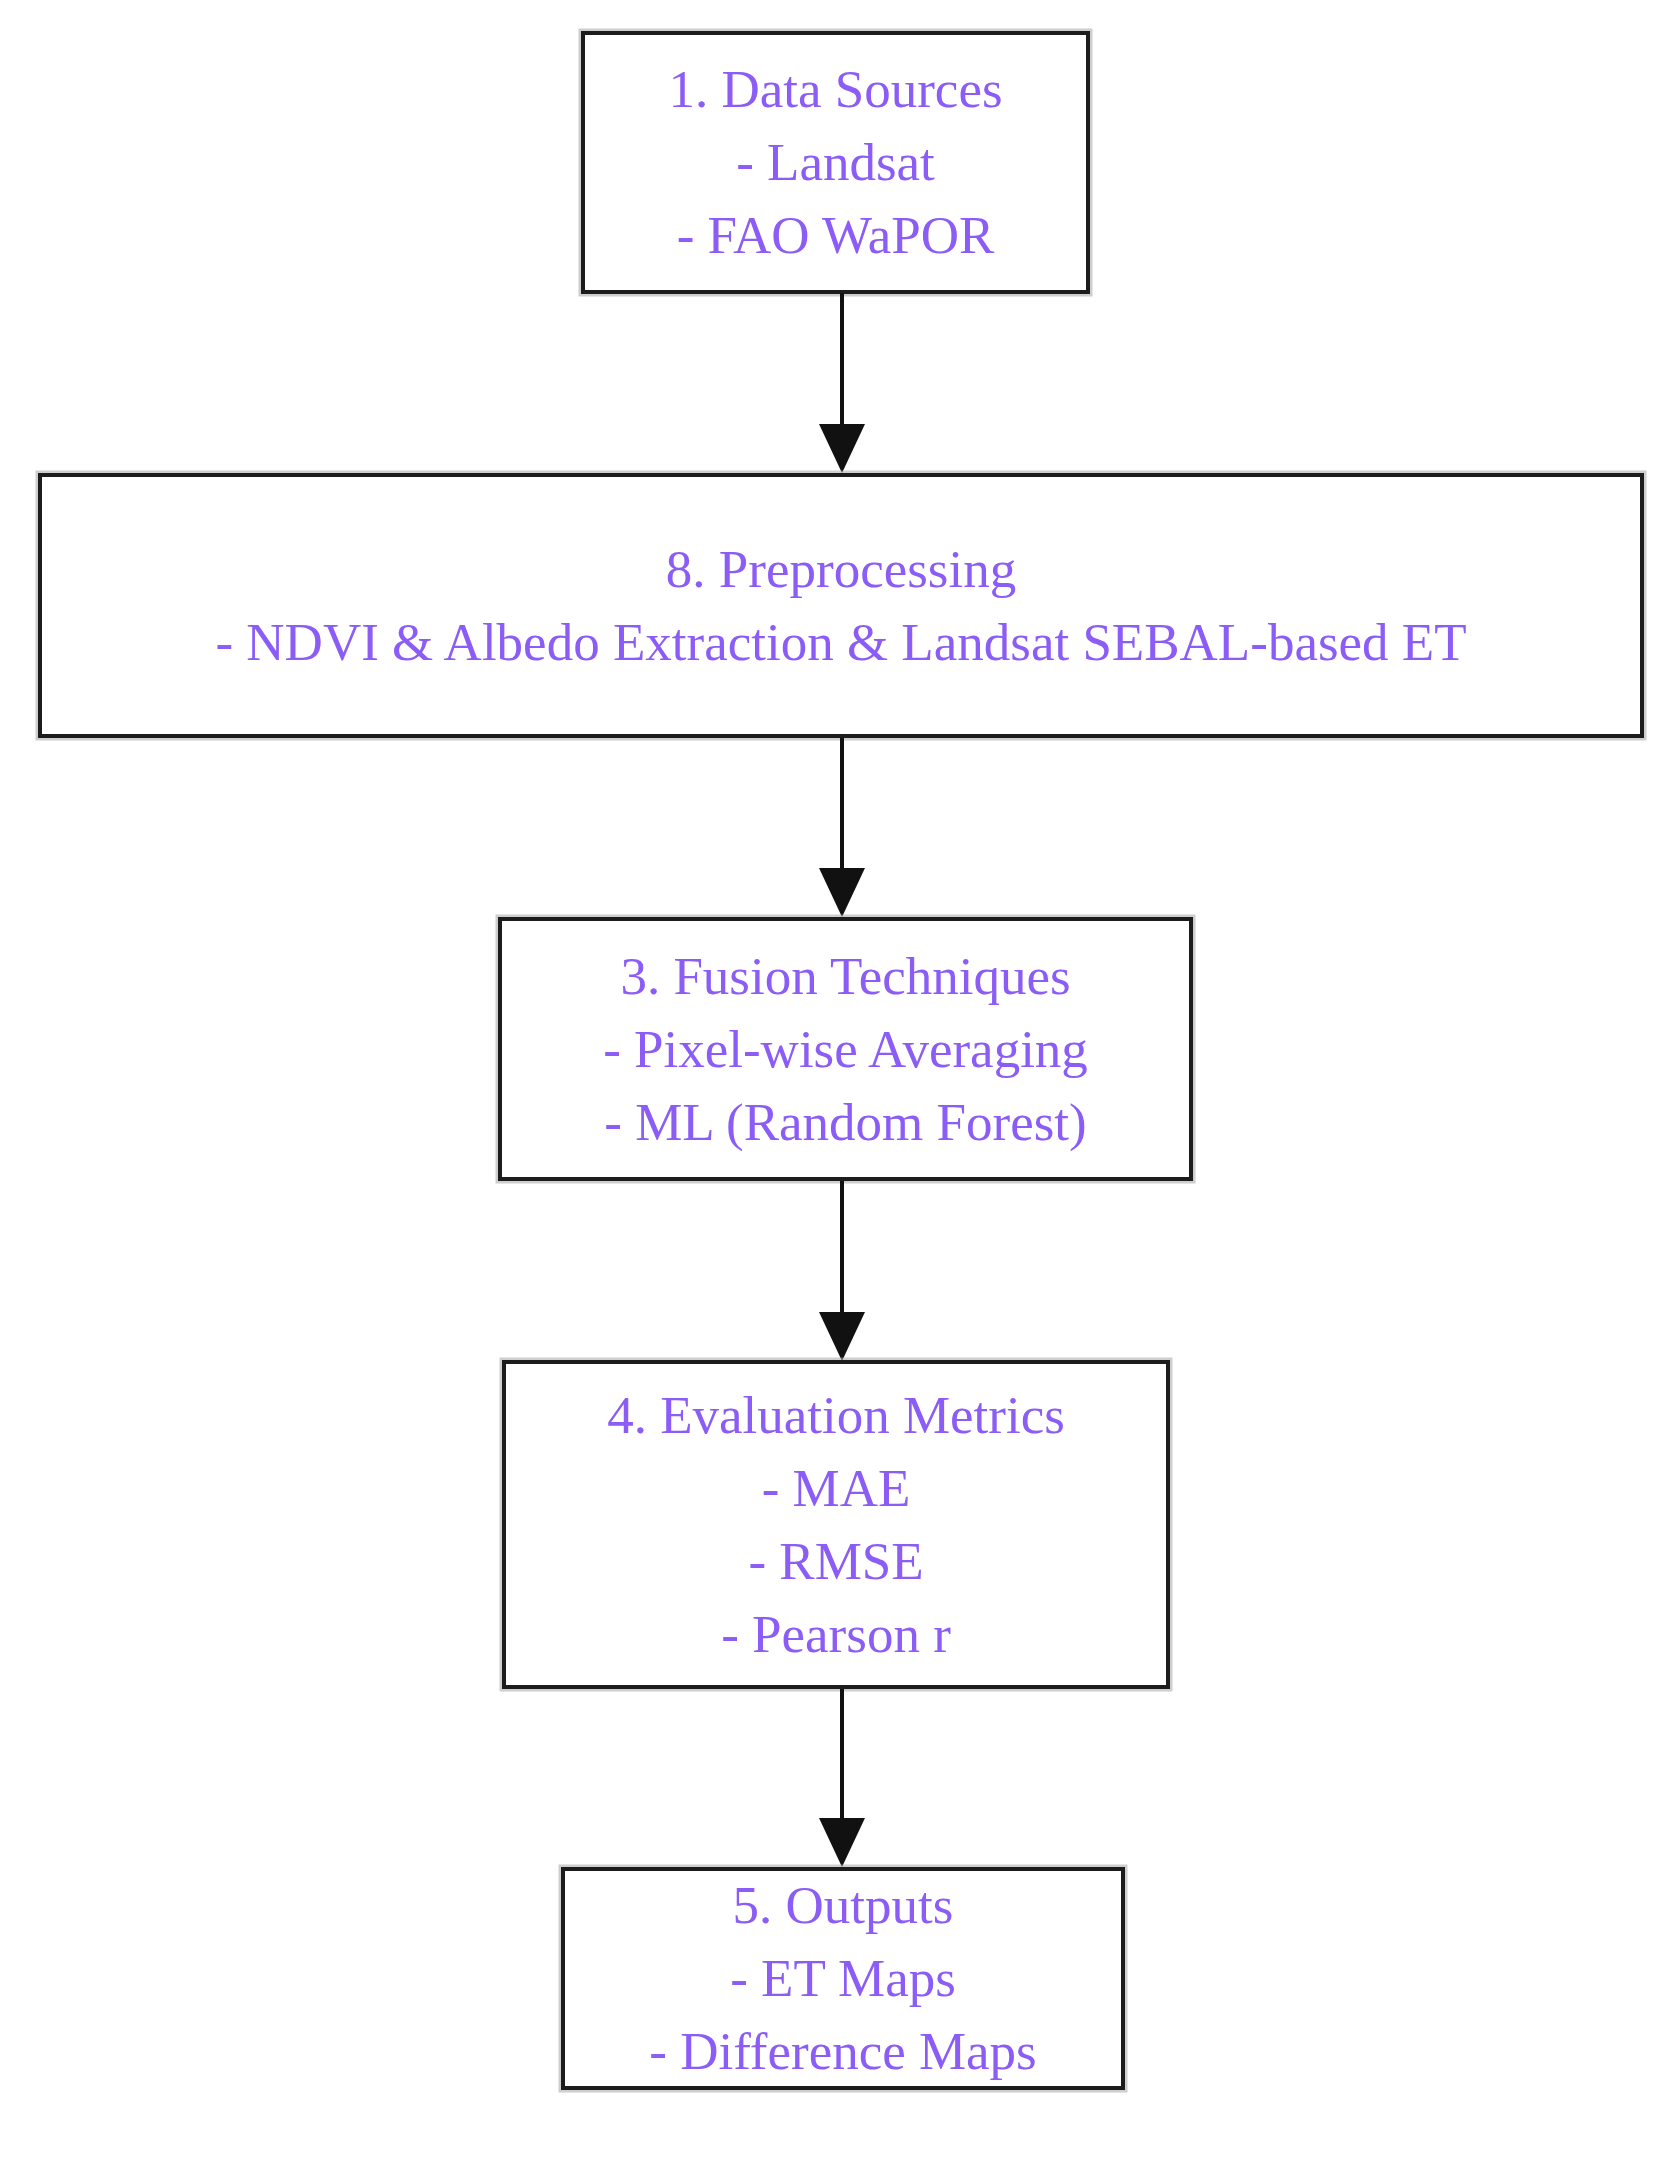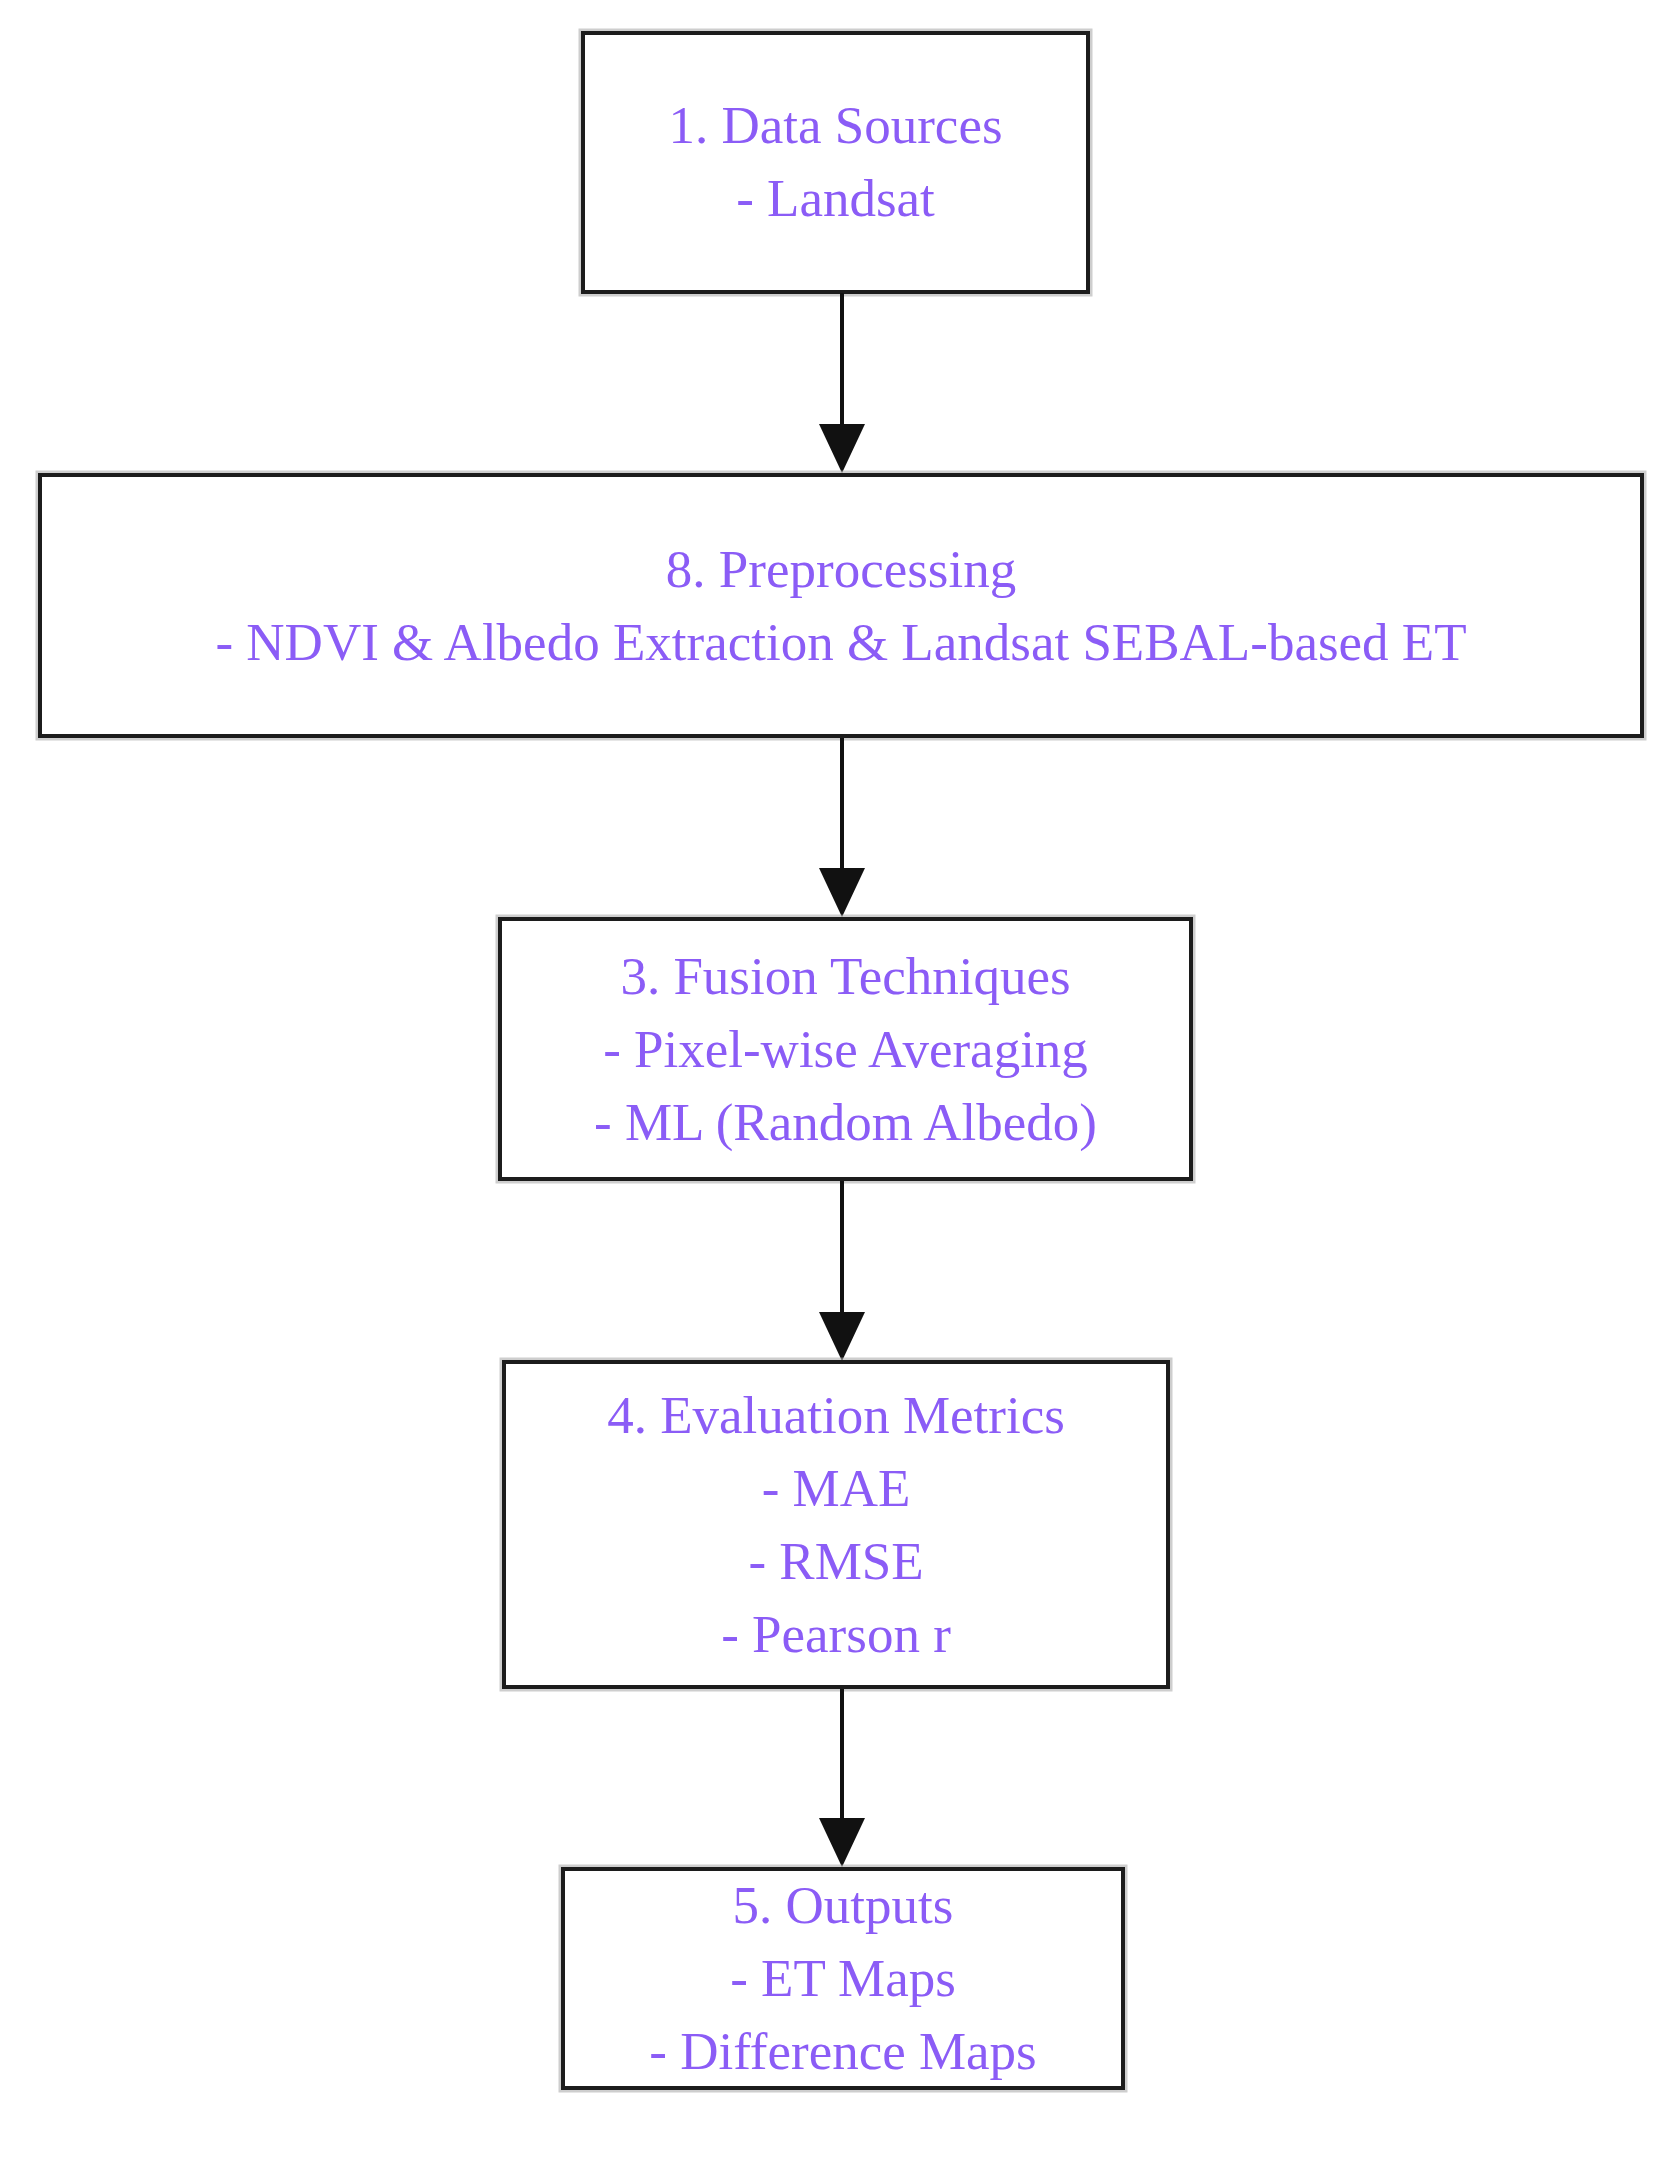--- a/index.html
+++ b/index.html
@@ -65,41 +65,42 @@
   }
 </style>
 </head>
 <body>
 
 <div class="diagram">
 
   <div class="flow-box box-1">
     <div class="box-line">1. Data Sources</div>
     <div class="box-line">- Landsat</div>
+    <div class="box-line">- FAO WaPOR</div>
   </div>
 
   <div class="arrow arrow-1">
     <div class="arrow-line"></div>
     <div class="arrowhead"></div>
   </div>
 
   <div class="flow-box box-2">
     <div class="box-line">8. Preprocessing</div>
     <div class="box-line">- NDVI &amp; Albedo Extraction &amp; Landsat SEBAL-based ET</div>
   </div>
 
   <div class="arrow arrow-2">
     <div class="arrow-line"></div>
     <div class="arrowhead"></div>
   </div>
 
   <div class="flow-box box-3">
     <div class="box-line">3. Fusion Techniques</div>
     <div class="box-line">- Pixel-wise Averaging</div>
-    <div class="box-line">- ML (Random Albedo)</div>
+    <div class="box-line">- ML (Random Forest)</div>
   </div>
 
   <div class="arrow arrow-3">
     <div class="arrow-line"></div>
     <div class="arrowhead"></div>
   </div>
 
   <div class="flow-box box-4">
     <div class="box-line">4. Evaluation Metrics</div>
     <div class="box-line">- MAE</div>

